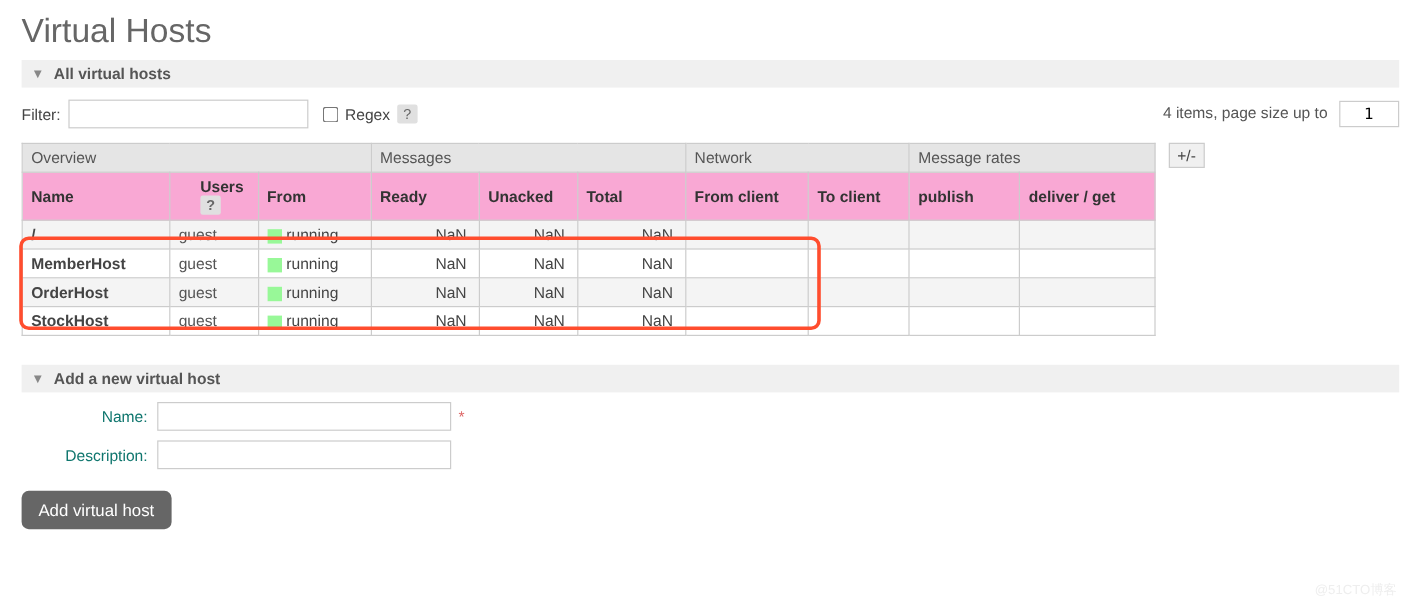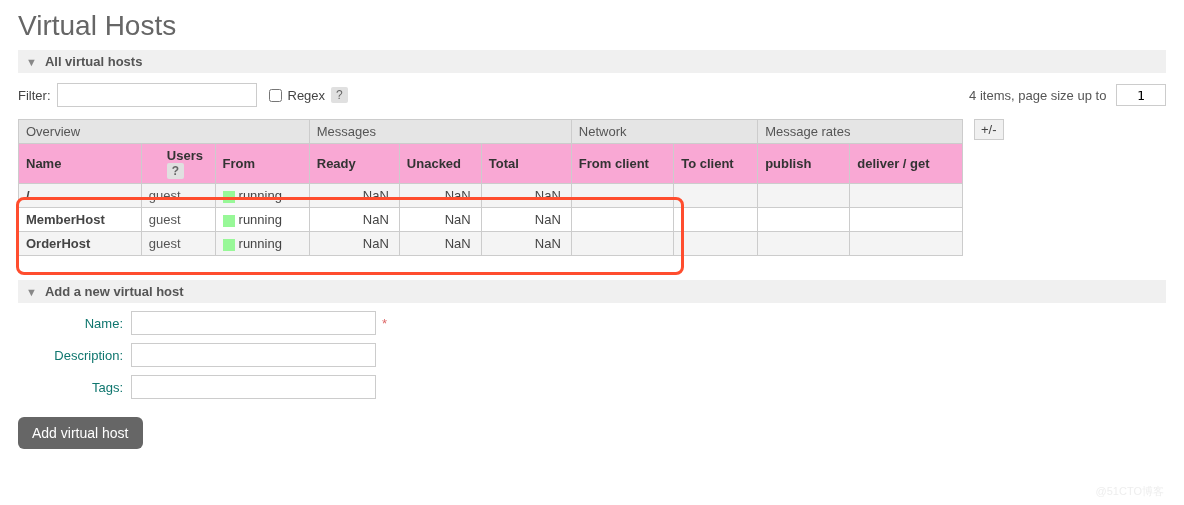--- a/index.html
+++ b/index.html
@@ -260,41 +260,49 @@
           <td class="users-cell">guest</td>
           <td class="state-cell"><span class="state-dot"></span><span>running</span></td>
           <td class="num-cell">NaN</td>
           <td class="num-cell">NaN</td>
           <td class="num-cell">NaN</td>
           <td></td>
           <td></td>
           <td></td>
           <td></td>
         </tr>
+        <tr>
+          <td class="name-cell">StockHost</td>
+          <td class="users-cell">guest</td>
+          <td class="state-cell"><span class="state-dot"></span><span>running</span></td>
+          <td class="num-cell">NaN</td>
+          <td class="num-cell">NaN</td>
+          <td class="num-cell">NaN</td>
+          <td></td>
+          <td></td>
+          <td></td>
+          <td></td>
+        </tr>
       </tbody>
   </table>
   <div class="highlight-box" style="left:-2px; top:78px; width:668px; height:78px;"></div>
 </div>
 
 <div class="add-section">
   <div class="section-header">
     <span class="toggle">▼</span>
     <span class="title">Add a new virtual host</span>
   </div>
 
   <div class="form-row">
     <label>Name:</label>
     <input type="text" value="" style="">
     <span class="required-star">*</span>
   </div>
   <div class="form-row">
     <label>Description:</label>
     <input type="text" value="" style="">
   </div>
-  <div class="form-row">
-    <label>Tags:</label>
-    <input type="text" value="" style="">
-  </div>
 
   <button class="add-btn">Add virtual host</button>
 </div>
 
 <div class="watermark">@51CTO博客</div>
 
 </body></html>

